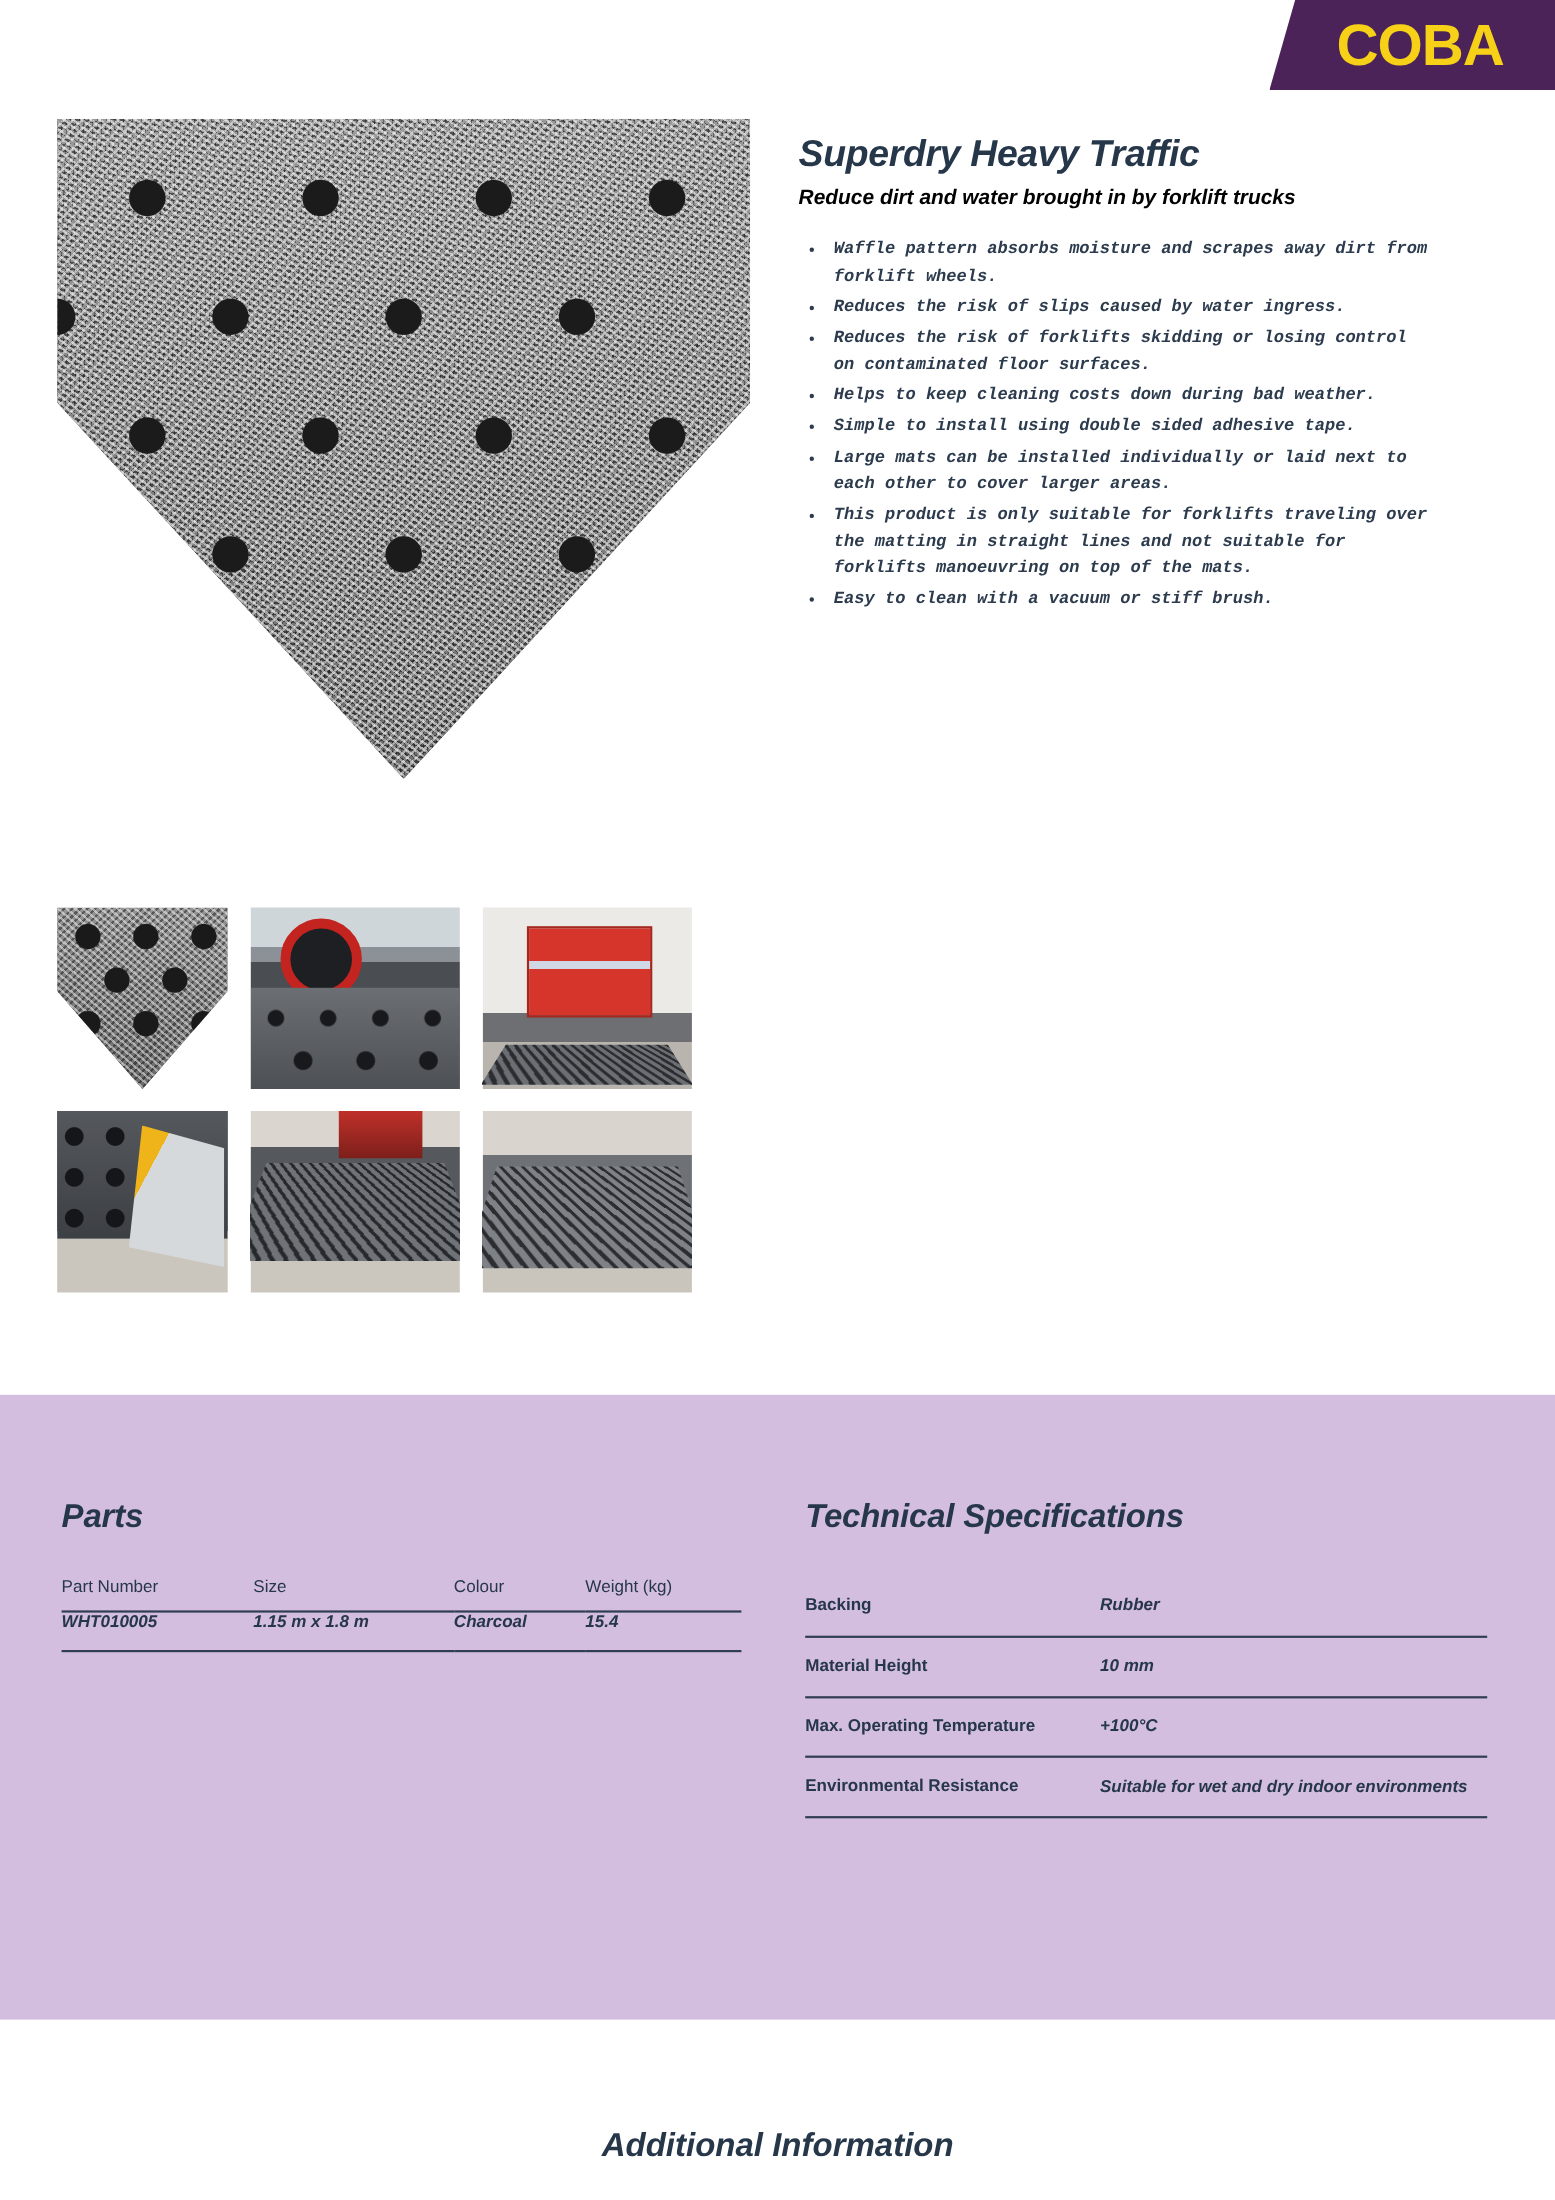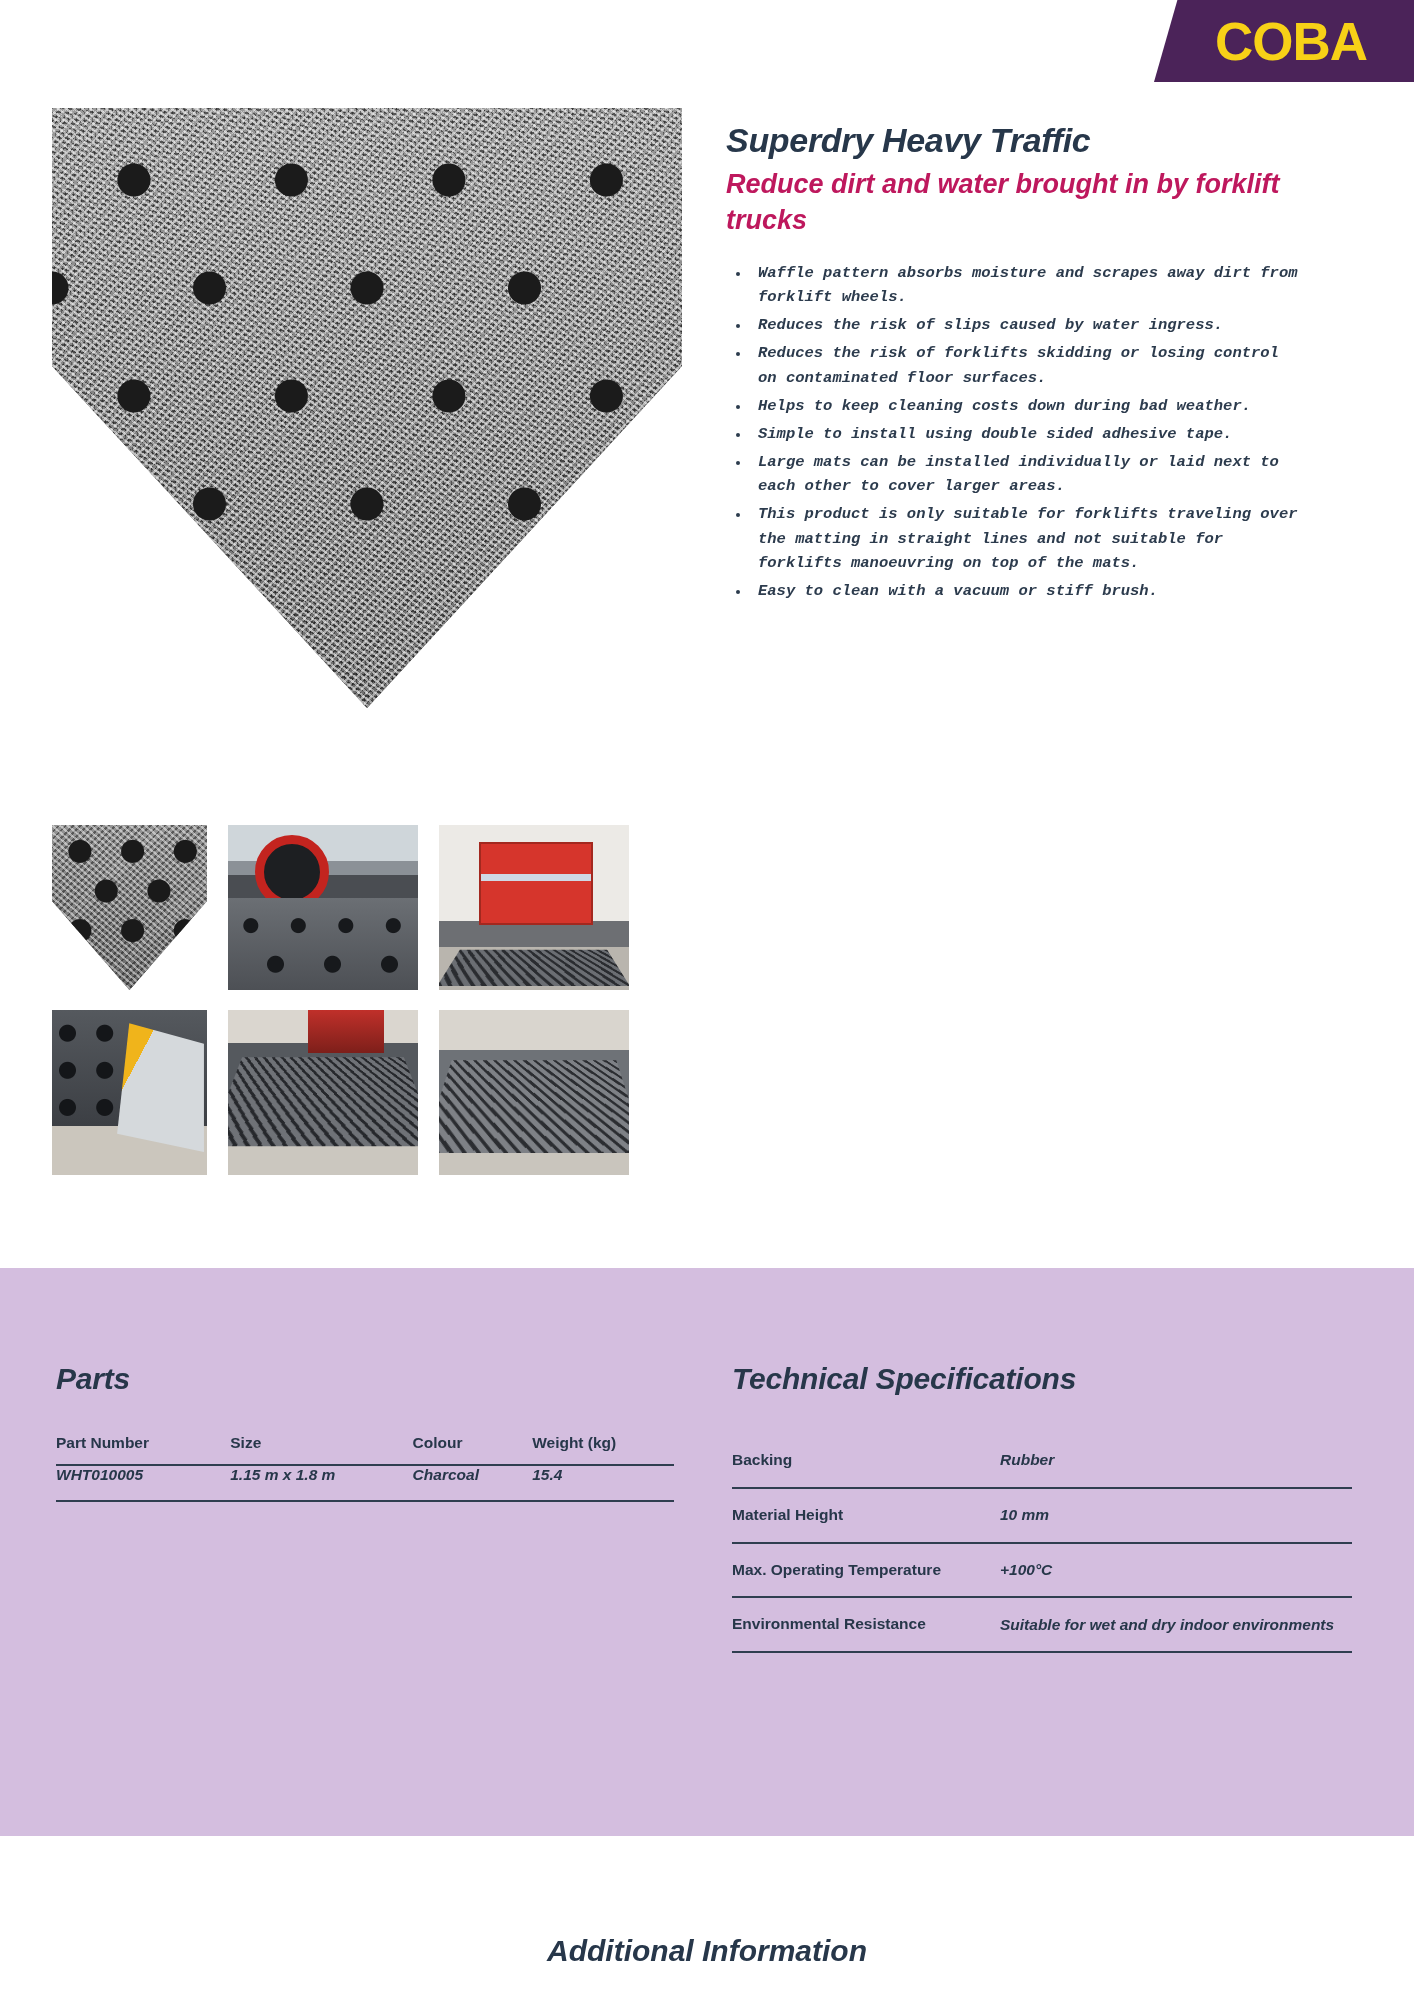--- a/index.html
+++ b/index.html
@@ -66,22 +66,22 @@
       linear-gradient(#9a9a9a, #6e6e6e);
   }
 
   .hero-copy { position: absolute; left: 726px; top: 12px; width: 600px; }
   .product-title {
     font-size: 34px; font-weight: bold; font-style: italic;
     color: #27374a; line-height: 1.18; letter-spacing: -.3px;
   }
   .product-subtitle {
     margin-top: 7px;
-    font-size: 27px; font-weight: bold; font-style: italic;
-    color: #be185d; line-height: 1.33; max-width: 590px;
+    font-size: 19px; font-weight: bold; font-style: italic;
+    color: #000000; line-height: 1.33; max-width: 590px;
   }
   .feature-list { margin-top: 22px; list-style: none; font-family: Liberation Mono, monospace; }
   .feature-item {
     position: relative;
     padding-left: 32px;
     margin-bottom: 4px;
     font-size: 15.5px; font-weight: bold; font-style: italic;
     color: #2c3b4d; line-height: 1.56;
     max-width: 575px;
   }
@@ -223,21 +223,21 @@
     color: #27374a; letter-spacing: -.2px;
   }
 
   .parts-block { position: absolute; left: 56px; top: 94px; width: 620px; }
   .specs-block { position: absolute; left: 732px; top: 94px; width: 630px; }
 
   
   .parts-table { width: 618px; margin-top: 38px; border-collapse: collapse; }
   .parts-table th {
     text-align: left; padding: 0 0 12px 0;
-    font-size: 15.5px; font-weight: bold; color: #27374a;
+    font-size: 15.5px; font-weight: normal; color: #27374a;
   }
   .parts-table tbody tr { border-top: 2px solid #2f3e50; border-bottom: 2px solid #2f3e50; }
   .parts-table td {
     padding: 0 0 16px 0;
     font-size: 15.5px; font-weight: bold; font-style: italic; color: #27374a;
     vertical-align: middle;
   }
   .col-part { width: 172px; }
   .col-size { width: 180px; }
   .col-colour { width: 118px; }

